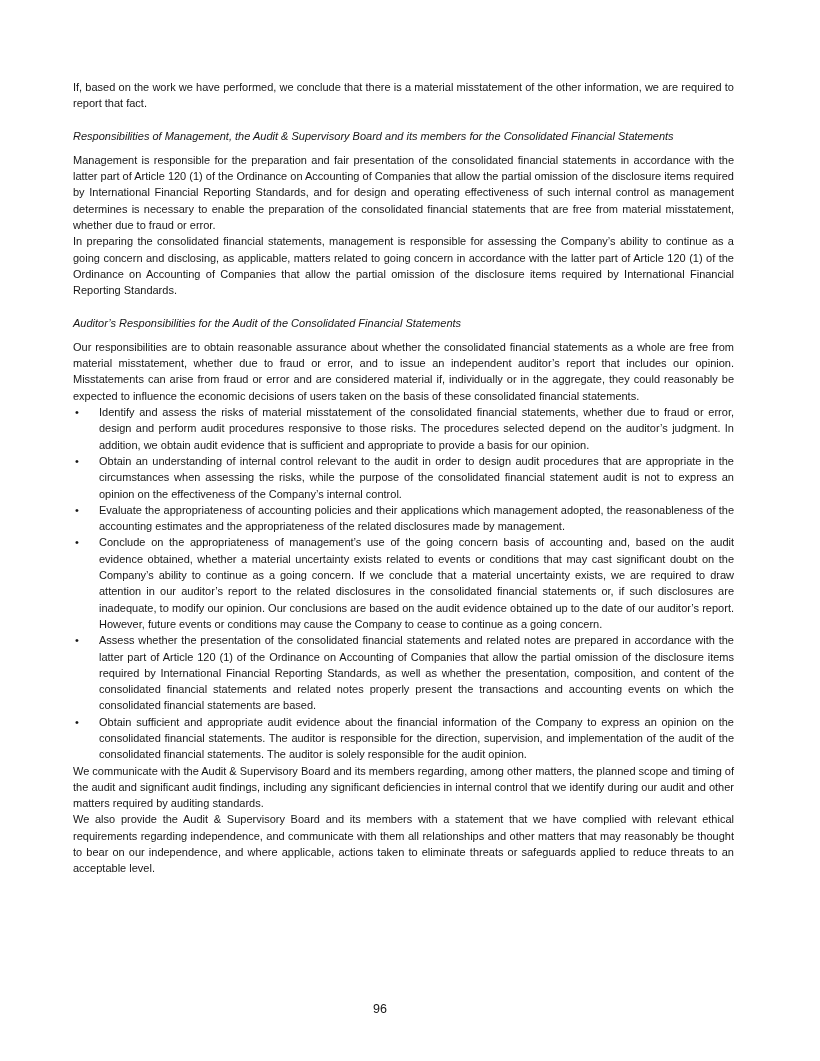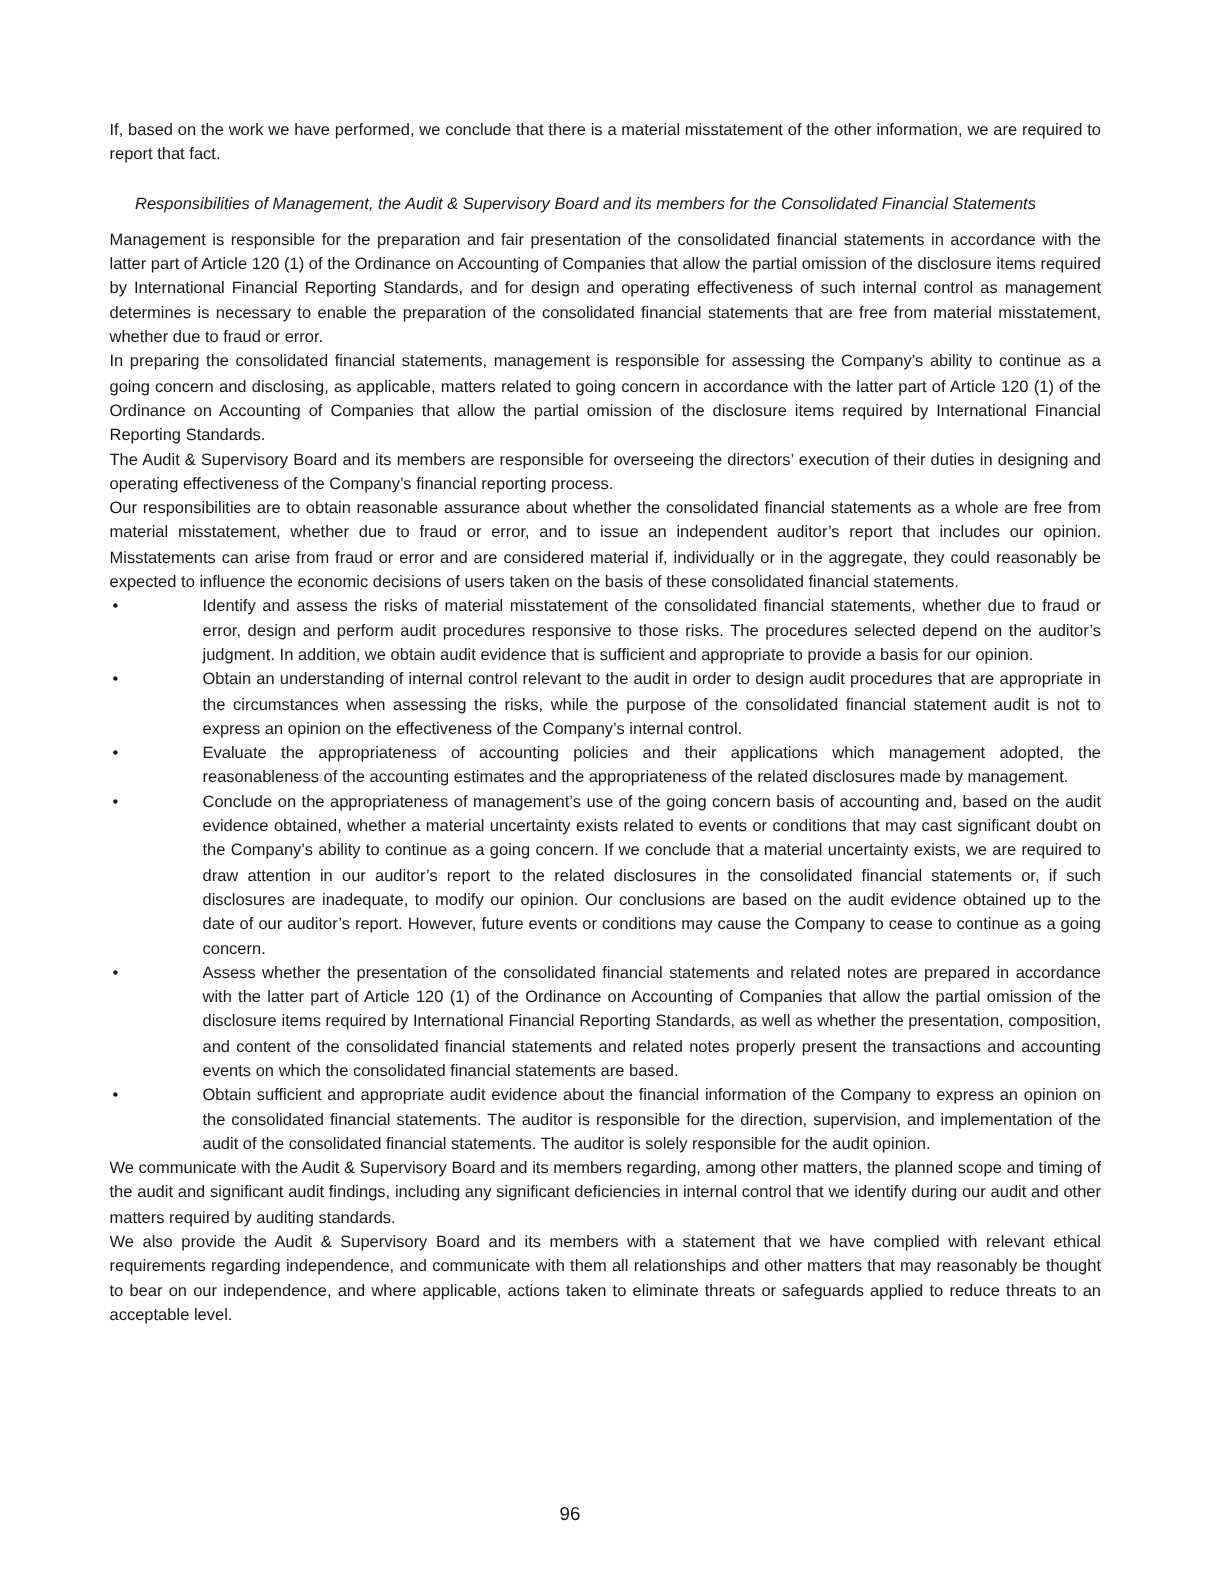--- a/index.html
+++ b/index.html
@@ -24,37 +24,36 @@
     font-size: 11px;
     line-height: 16.3px;
     text-align: justify;
   }
   .section-heading {
     font-size: 11px;
     line-height: 16.3px;
     font-style: italic;
     font-weight: normal;
     text-align: left;
-    margin: 16px 0 8px 17px;
+    margin: 16px 0 8px 0;
   }
   .bullet-list { width: 100%; }
   .bullet-item { display: flex; }
   .bullet-marker {
     flex: 0 0 26px;
     width: 26px;
     font-size: 11px;
     line-height: 16.3px;
     padding-left: 2px;
   }
   .bullet-text {
     flex: 1;
     font-size: 11px;
     line-height: 16.3px;
     text-align: justify;
-    margin-left: 36px;
   }
   .page-number {
     position: absolute;
     left: 0;
     top: 1001px;
     width: 760px;
     text-align: center;
     font-size: 12.5px;
     line-height: 16px;
   }
@@ -63,22 +62,22 @@
 <body>
 
 <div class="page-content">
 
   <p class="para">If, based on the work we have performed, we conclude that there is a material misstatement of the other information, we are required to report that fact.</p>
 
   <h2 class="section-heading">Responsibilities of Management, the Audit &amp; Supervisory Board and its members for the Consolidated Financial Statements</h2>
 
   <p class="para">Management is responsible for the preparation and fair presentation of the consolidated financial statements in accordance with the latter part of Article 120 (1) of the Ordinance on Accounting of Companies that allow the partial omission of the disclosure items required by International Financial Reporting Standards, and for design and operating effectiveness of such internal control as management determines is necessary to enable the preparation of the consolidated financial statements that are free from material misstatement, whether due to fraud or error.</p>
   <p class="para">In preparing the consolidated financial statements, management is responsible for assessing the Company’s ability to continue as a going concern and disclosing, as applicable, matters related to going concern in accordance with the latter part of Article 120 (1) of the Ordinance on Accounting of Companies that allow the partial omission of the disclosure items required by International Financial Reporting Standards.</p>
-  <p class="para">The Audit &amp; Supervisory Board and its members are responsible for overseeing the directors’ execution of their duties in designing and operating effectiveness of the Company’s financial reporting process.</p>
 
+  <h2 class="section-heading">Auditor’s Responsibilities for the Audit of the Consolidated Financial Statements</h2>
 
   <p class="para">Our responsibilities are to obtain reasonable assurance about whether the consolidated financial statements as a whole are free from material misstatement, whether due to fraud or error, and to issue an independent auditor’s report that includes our opinion. Misstatements can arise from fraud or error and are considered material if, individually or in the aggregate, they could reasonably be expected to influence the economic decisions of users taken on the basis of these consolidated financial statements.</p>
 
   <div class="bullet-list">
     <div class="bullet-item">
       <span class="bullet-marker">•</span>
       <div class="bullet-text">Identify and assess the risks of material misstatement of the consolidated financial statements, whether due to fraud or error, design and perform audit procedures responsive to those risks. The procedures selected depend on the auditor’s judgment. In addition, we obtain audit evidence that is sufficient and appropriate to provide a basis for our opinion.</div>
     </div>
     <div class="bullet-item">
       <span class="bullet-marker">•</span>

